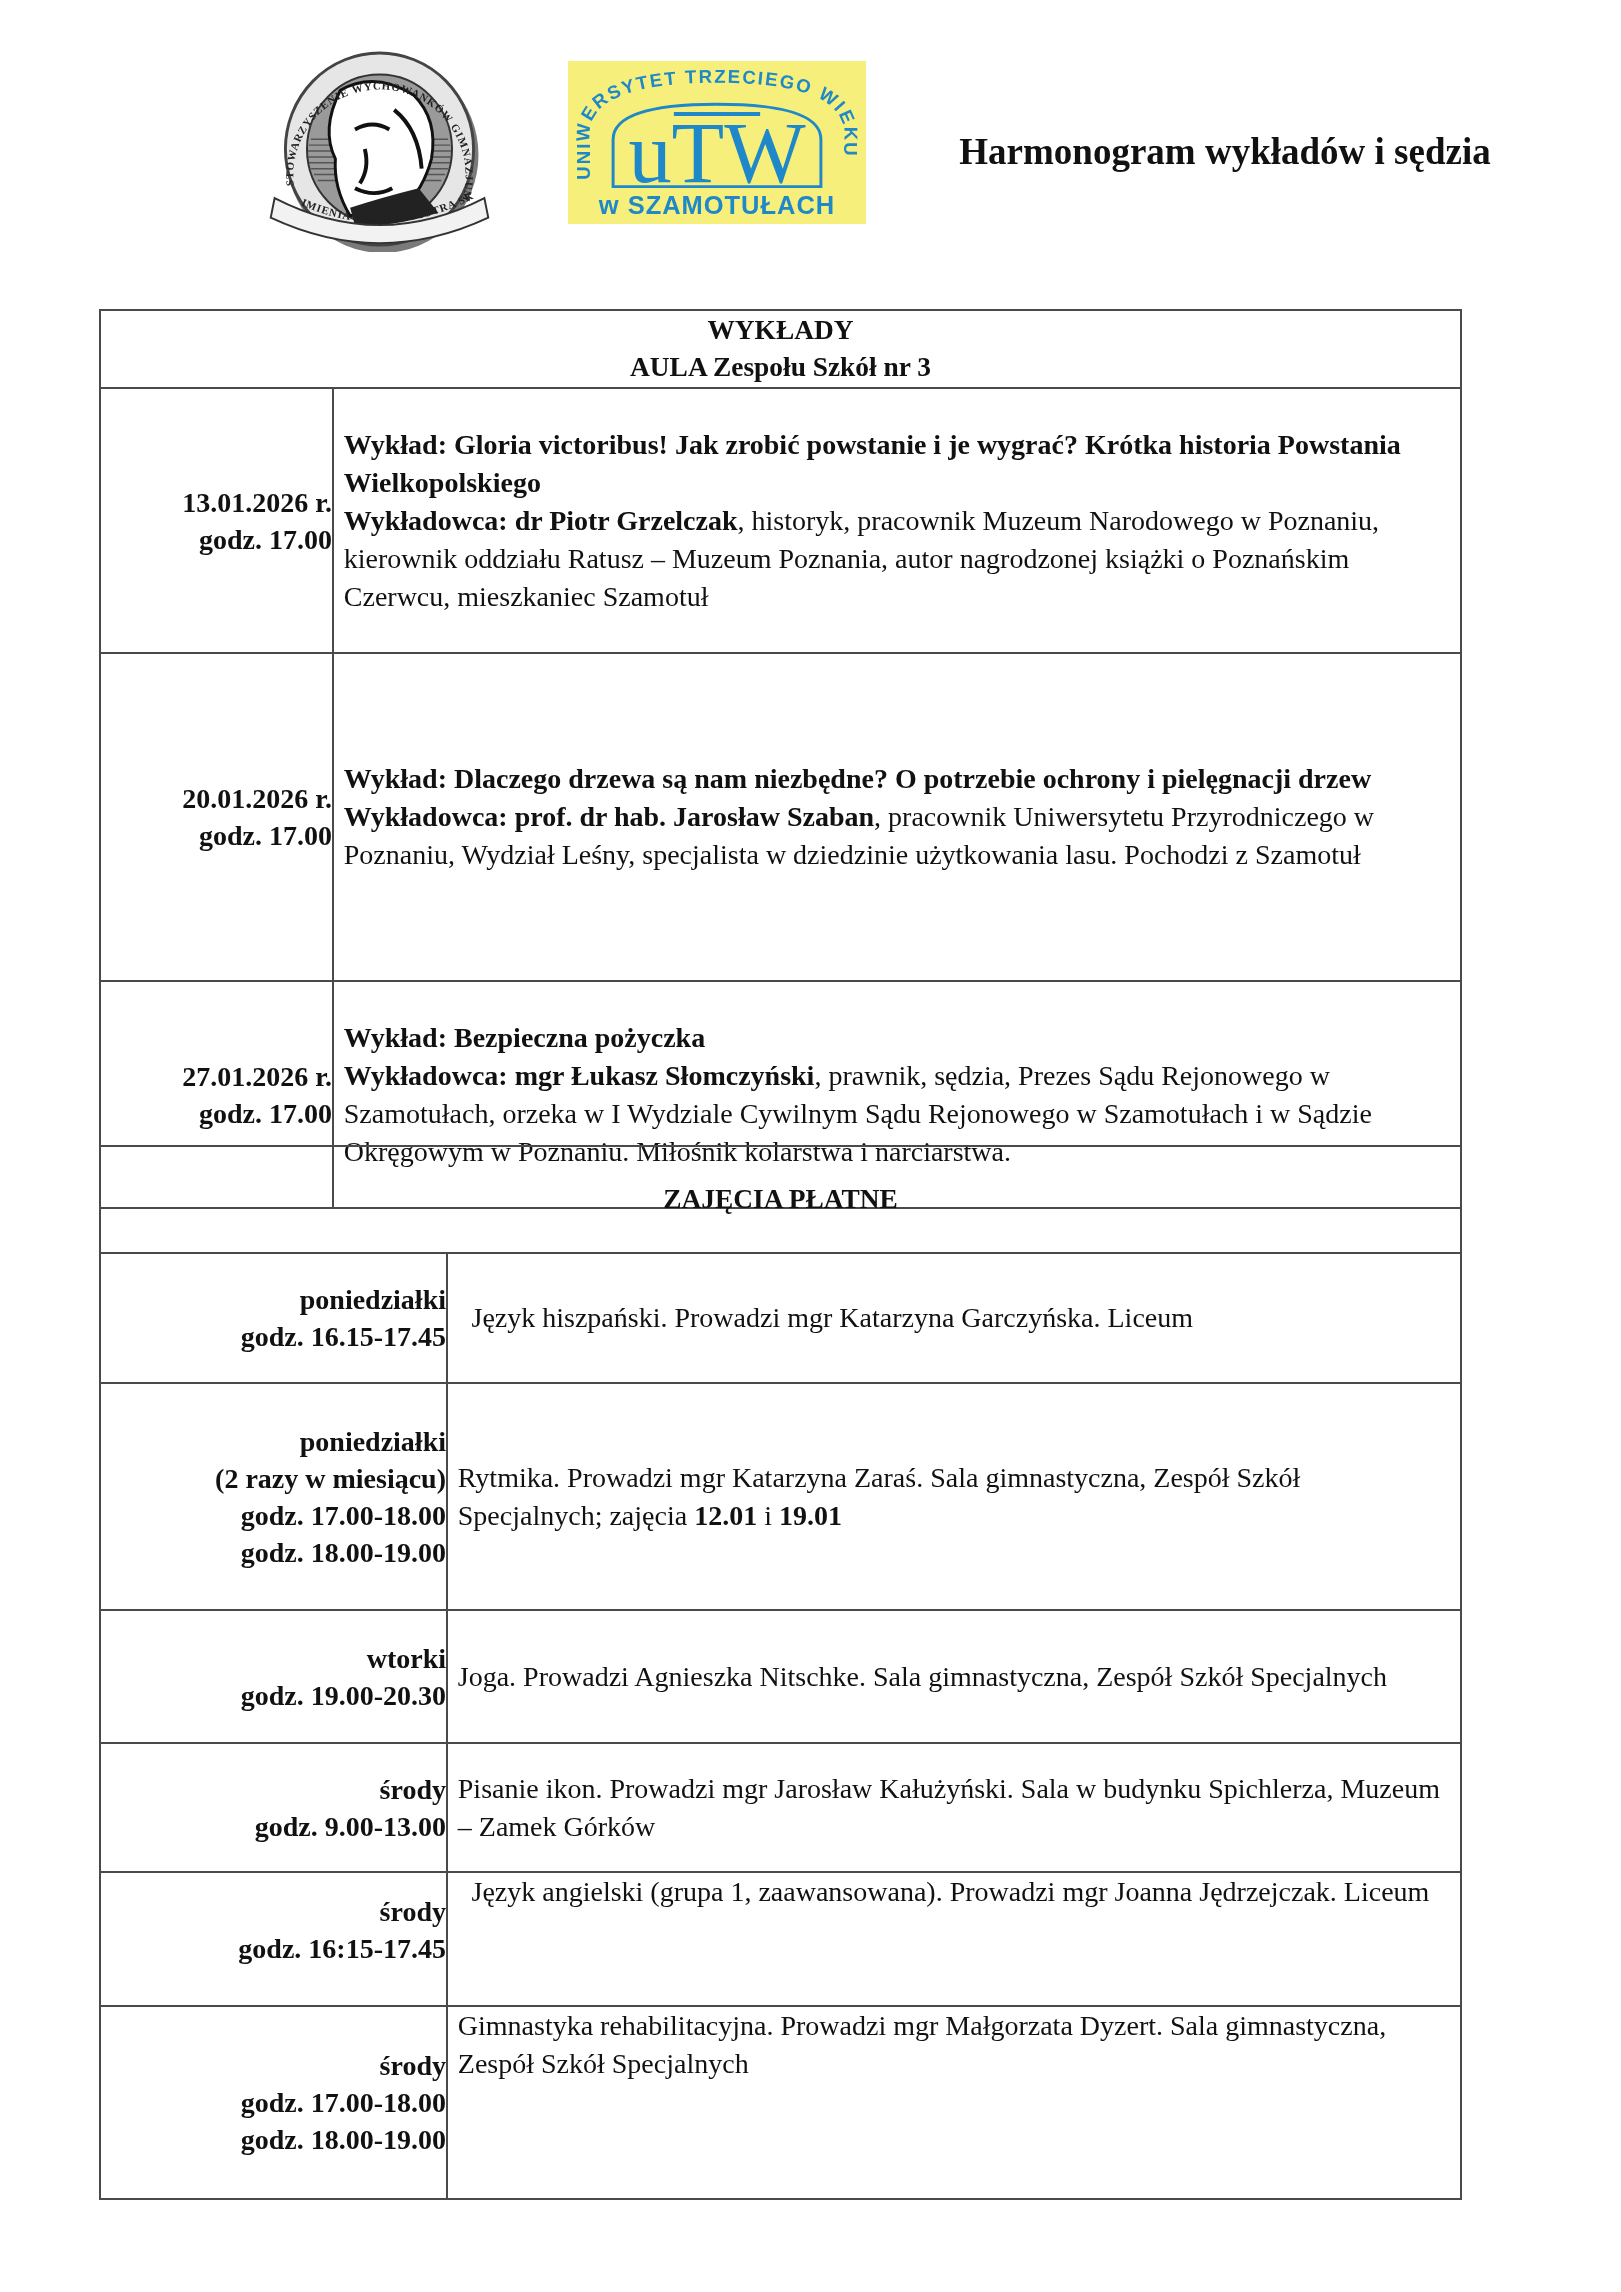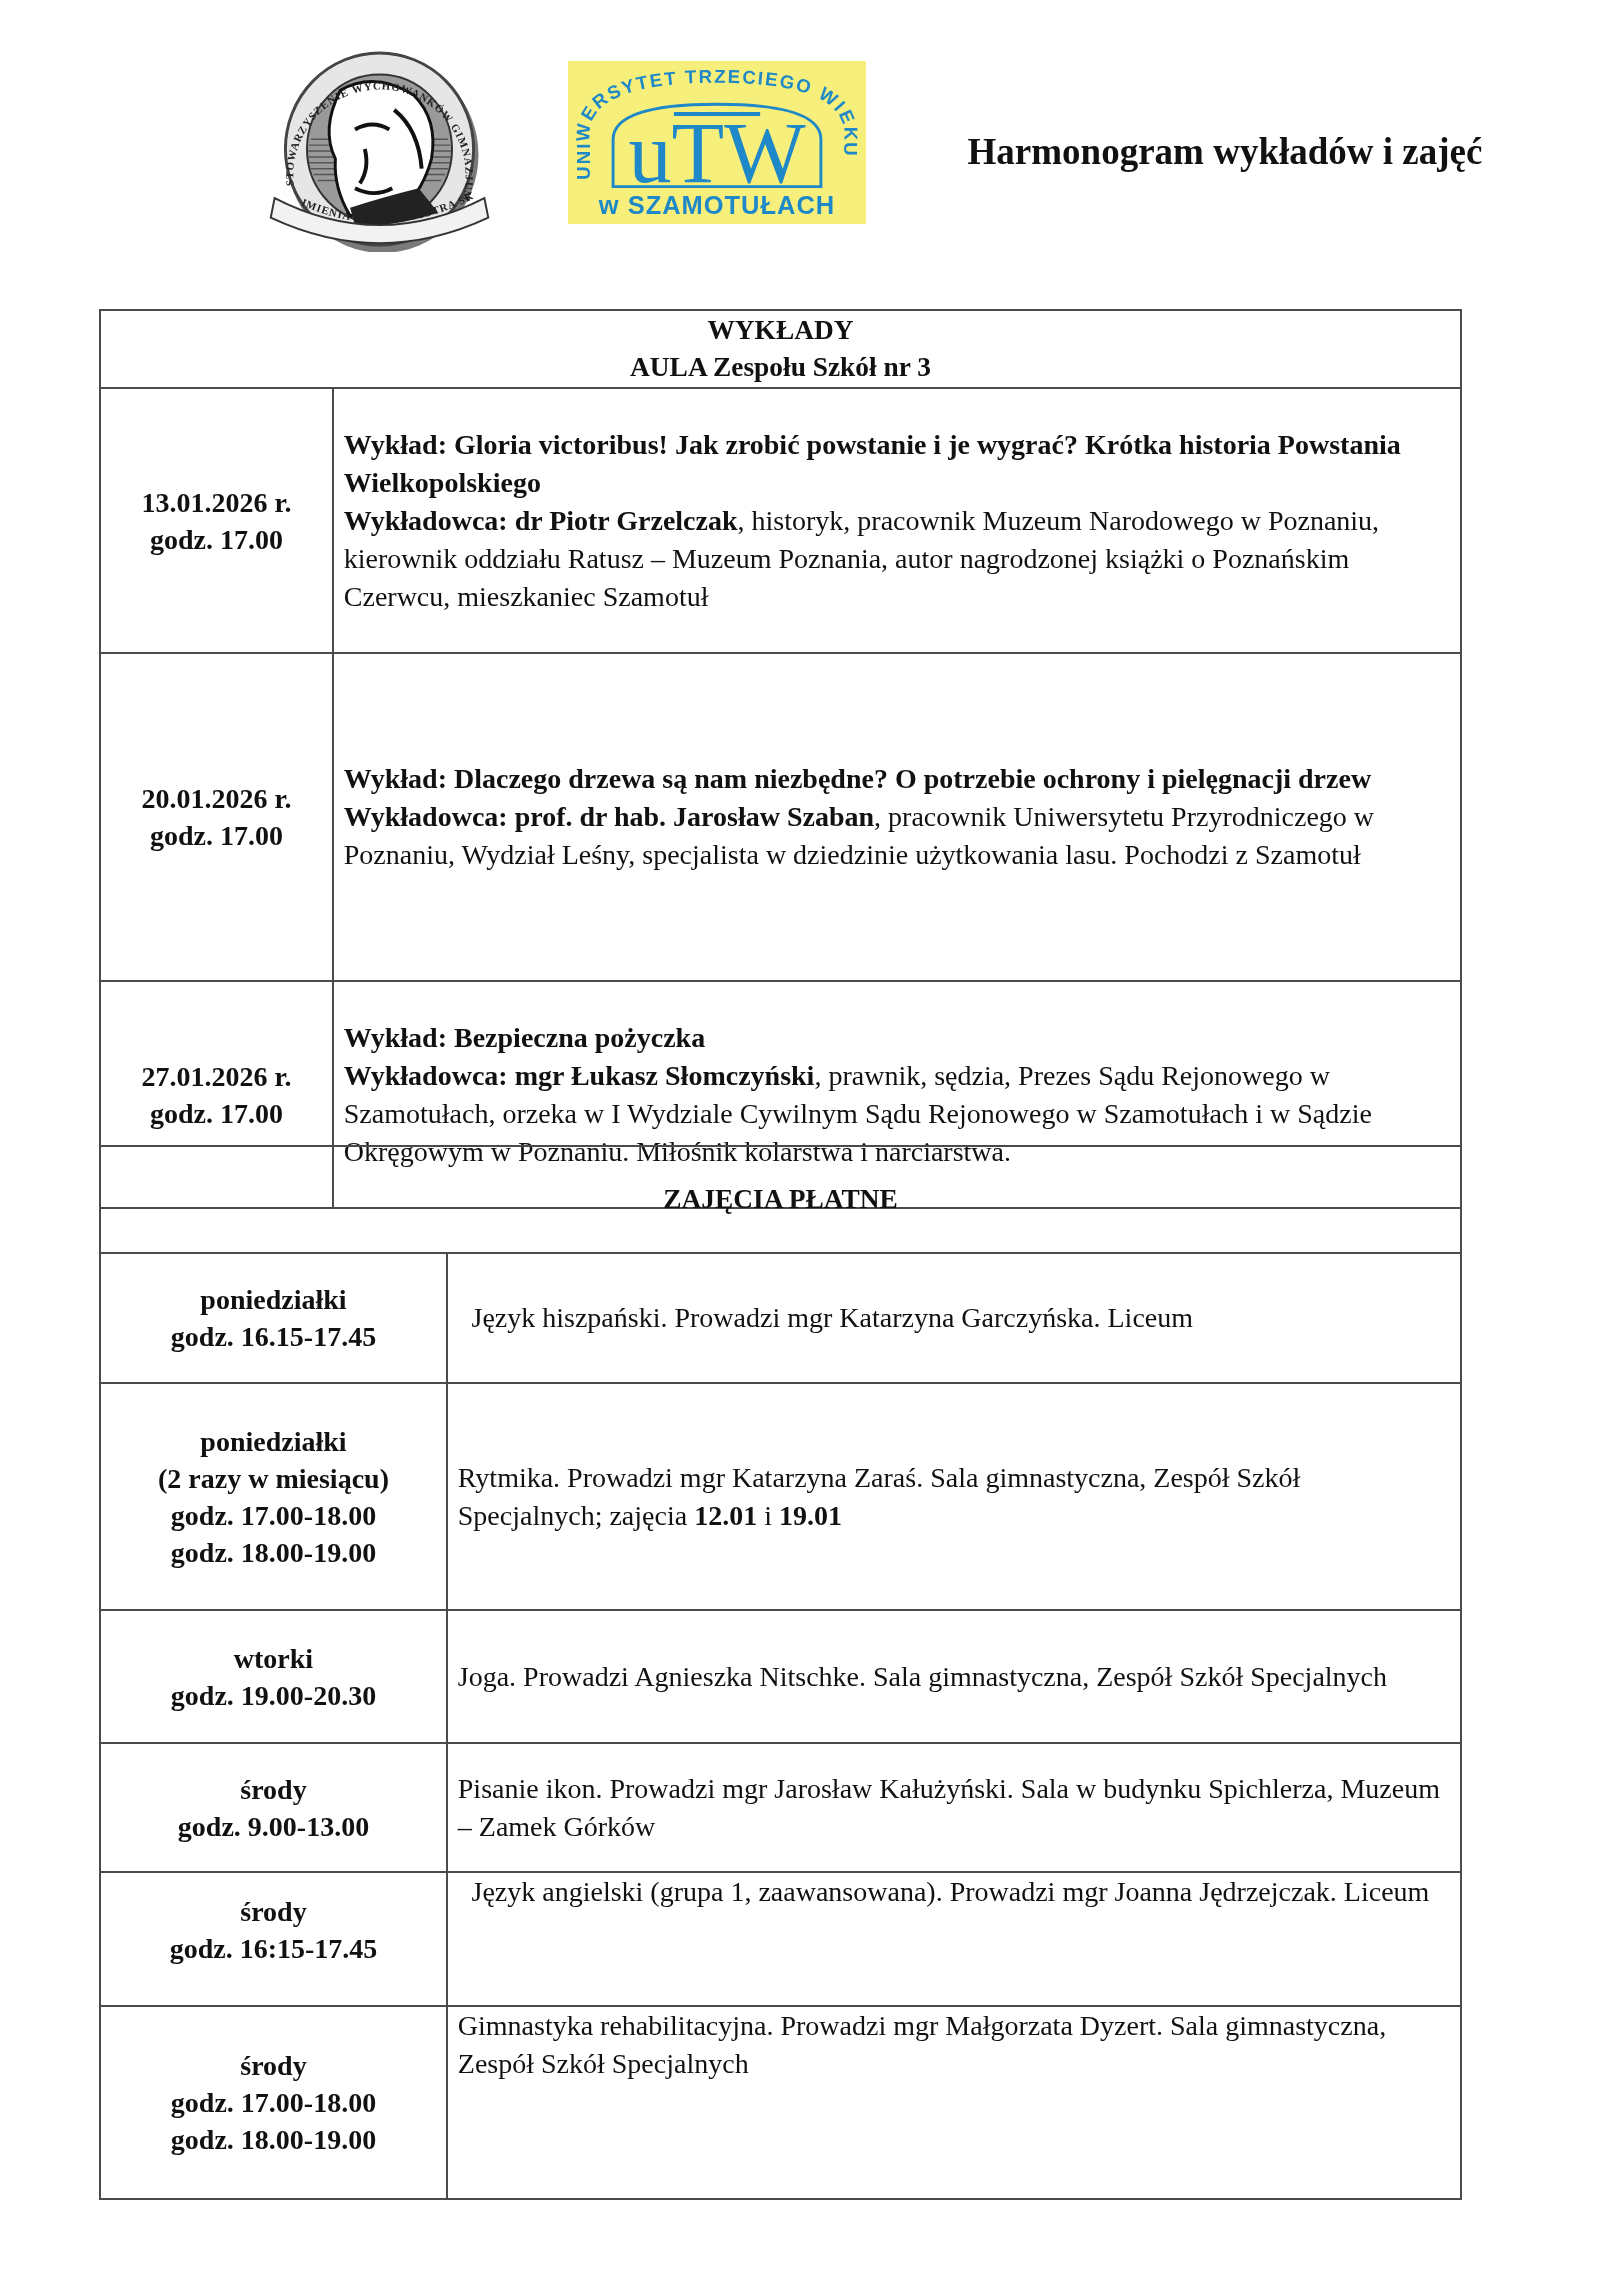--- a/index.html
+++ b/index.html
@@ -5,21 +5,21 @@
   html, body { margin:0; padding:0; background:#ffffff; }
   body { width:1621px; height:2293px; position:relative; overflow:hidden; font-family:"Liberation Serif","DejaVu Serif",serif; color:#111; }
   .logo-left { position:absolute; left:257px; top:51px; width:245px; height:201px; }
   .logo-utw { position:absolute; left:568px; top:61px; width:298px; height:163px; background:#f7ef7b; }
   .title { position:absolute; left:882px; top:125px; width:686px; text-align:center; font-weight:bold; font-size:37px; line-height:53px; }
   table.sched { position:absolute; left:99px; width:1361px; border-collapse:collapse; table-layout:fixed; }
   table.sched td { border:2px solid #4a4a4a; vertical-align:middle; padding:0; }
   #lectures { top:309px; }
   #paid { top:1145px; }
   .sec-head { text-align:center; font-weight:bold; font-size:27.4px; line-height:37px; }
-  .date-cell { text-align:center; font-weight:bold; font-size:28px; line-height:37px; }
+  .date-cell { text-align:right; font-weight:bold; font-size:28px; line-height:37px; }
   .desc-cell { font-size:28px; line-height:38px; padding:0 11.8px 0 9.8px !important; text-align:left; }
   .desc-cell b { font-weight:bold; }
   .lead-space { padding-left:23.5px !important; }
 </style>
 </head>
 <body>
 
 <div class="logo-left">
   <svg width="245" height="201" viewBox="0 0 250 205">
     <defs>
@@ -61,21 +61,21 @@
       <textPath href="#utwArc" startOffset="1%">UNIWERSYTET TRZECIEGO WIEKU</textPath>
     </text>
     <path d="M 46 128 L 46 80 Q 46 44 152 44 Q 258 44 258 80 L 258 128 Z" fill="none" stroke="#1e88c8" stroke-width="3"></path>
     <text x="152" y="123" text-anchor="middle" font-family="Liberation Serif, serif" font-size="88" fill="#1e88c8">uTW</text>
     <line x1="108" y1="54" x2="196" y2="54" stroke="#1e88c8" stroke-width="4"></line>
     <text x="152" y="156" text-anchor="middle" font-family="Liberation Sans, sans-serif" font-weight="bold" font-size="26" fill="#1e88c8" letter-spacing="1">w SZAMOTUŁACH</text>
   </svg>
 </div>
 
 <div class="title">
-  <div>Harmonogram wykładów i zajęć</div>
+  <div>Harmonogram wykładów i sędzia</div>
 </div>
 
 <table class="sched" id="lectures">
   <colgroup>
       <col style="width:233px">
       <col style="width:1128px">
     </colgroup>
   <tbody>
       <tr style="height:78px">
     <td colspan="2" class="sec-head">

